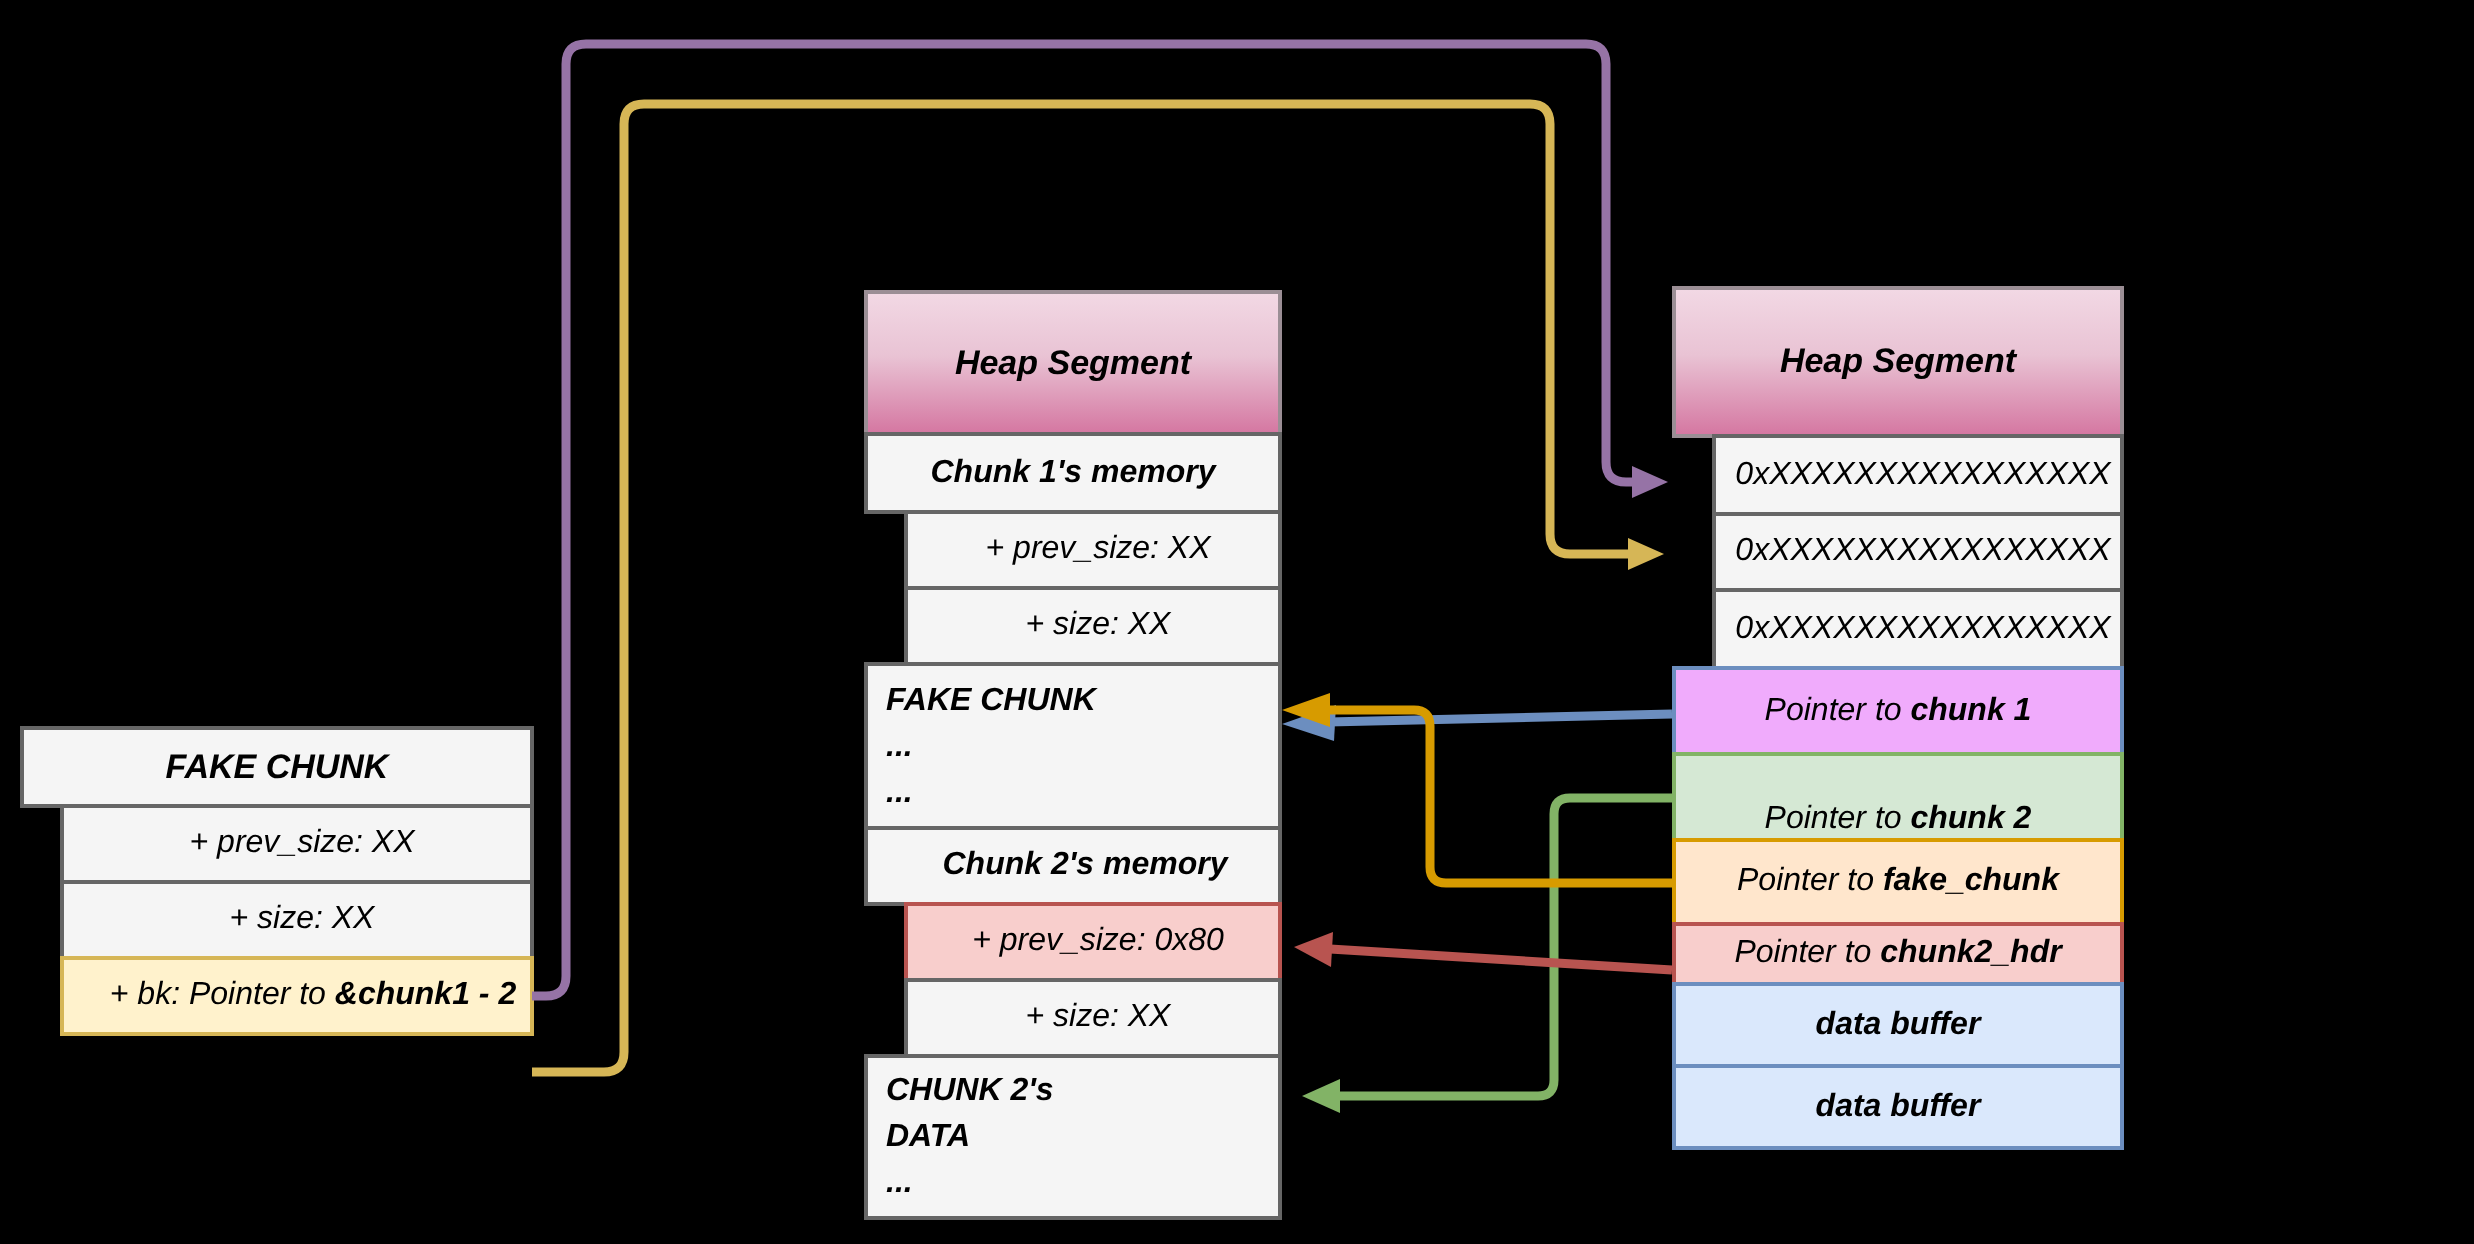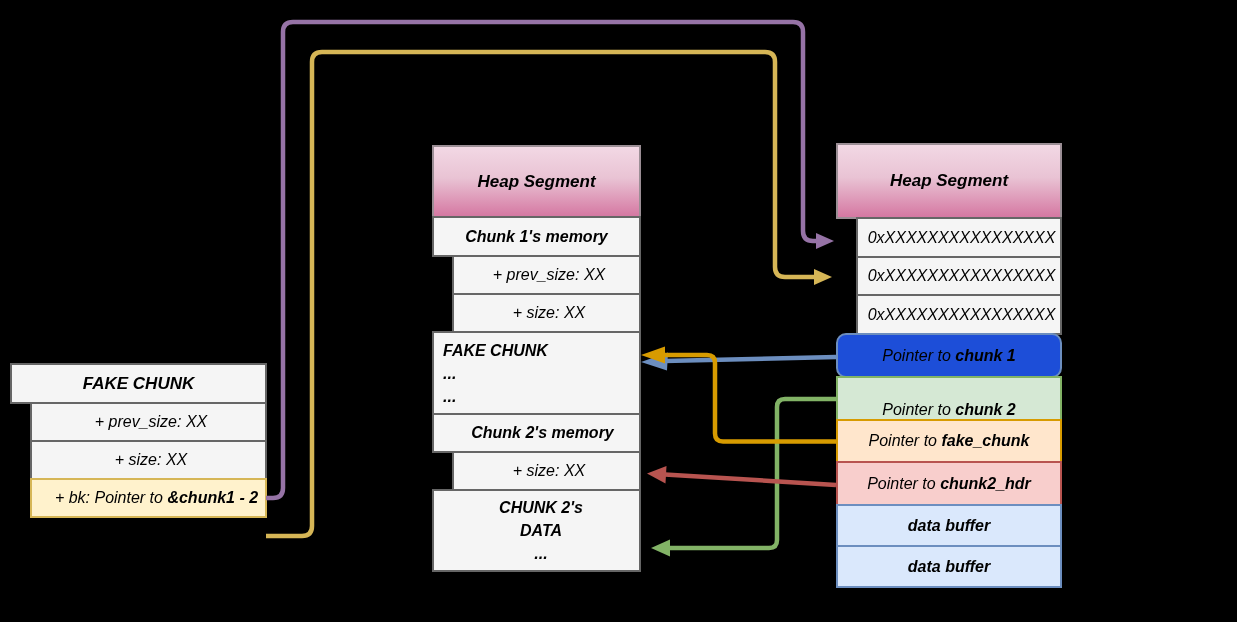--- a/index.html
+++ b/index.html
@@ -62,53 +62,56 @@
       <span>+ size: XX</span>
     </div>
     <div class="row multi" style="height: 84px; background: rgb(245, 245, 245); border-color: rgb(102, 102, 102);">
       <div>FAKE CHUNK</div>
       <div>...</div>
       <div>...</div>
     </div>
     <div class="row bold" style="height: 40px; background: rgb(245, 245, 245); border-color: rgb(102, 102, 102); padding-left: 12px;">
       <span>Chunk 2's memory</span>
     </div>
+    <div class="row left" style="height: 40px; background: rgb(248, 206, 204); border-color: rgb(184, 84, 80);">
+      <span>+ prev_size: 0x80</span>
+    </div>
     <div class="row left" style="height: 40px; background: rgb(245, 245, 245); border-color: rgb(102, 102, 102);">
       <span>+ size: XX</span>
     </div>
-    <div class="row multi" style="height: 83px; background: rgb(245, 245, 245); border-color: rgb(102, 102, 102); align-items: center;">
+    <div class="row multi" style="height: 83px; background: rgb(245, 245, 245); border-color: rgb(102, 102, 102);">
       <div>CHUNK 2's</div>
       <div>DATA</div>
       <div>...</div>
     </div>
   </div>
 
   <div class="mem-table" style="left:836px;top:143px;width:226px;">
     <div class="row hdr" style="height:76px;">
       <span>Heap Segment</span>
     </div>
     <div class="row left" style="height: 41px; background: rgb(245, 245, 245); border-color: rgb(102, 102, 102);">
       <span>0xXXXXXXXXXXXXXXXX</span>
     </div>
     <div class="row left" style="height: 40px; background: rgb(245, 245, 245); border-color: rgb(102, 102, 102);">
       <span>0xXXXXXXXXXXXXXXXX</span>
     </div>
     <div class="row left" style="height: 41px; background: rgb(245, 245, 245); border-color: rgb(102, 102, 102);">
       <span>0xXXXXXXXXXXXXXXXX</span>
     </div>
-    <div class="row" style="height: 45px; background: #1d4ed8; border-color: rgb(108, 142, 191); border-radius: 10px;">
+    <div class="row" style="height: 45px; background: #f0abfc; border-color: rgb(108, 142, 191);">
       <span><span>Pointer to </span><b>chunk 1</b></span>
     </div>
     <div class="row" style="height: 45px; background: rgb(213, 232, 212); border-color: rgb(130, 179, 102); align-items: flex-end;">
       <span><span>Pointer to </span><b>chunk 2</b></span>
     </div>
     <div class="row" style="height: 44px; background: rgb(255, 230, 204); border-color: rgb(215, 155, 0);">
       <span><span>Pointer to </span><b>fake_chunk</b></span>
     </div>
-    <div class="row" style="height: 45px; background: rgb(248, 206, 204); border-color: rgb(184, 84, 80);">
+    <div class="row" style="height: 32px; background: rgb(248, 206, 204); border-color: rgb(184, 84, 80);">
       <span><span>Pointer to </span><b>chunk2_hdr</b></span>
     </div>
     <div class="row bold" style="height: 43px; background: rgb(218, 232, 252); border-color: rgb(108, 142, 191);">
       <span>data buffer</span>
     </div>
     <div class="row bold" style="height: 43px; background: rgb(218, 232, 252); border-color: rgb(108, 142, 191);">
       <span>data buffer</span>
     </div>
   </div>
 

